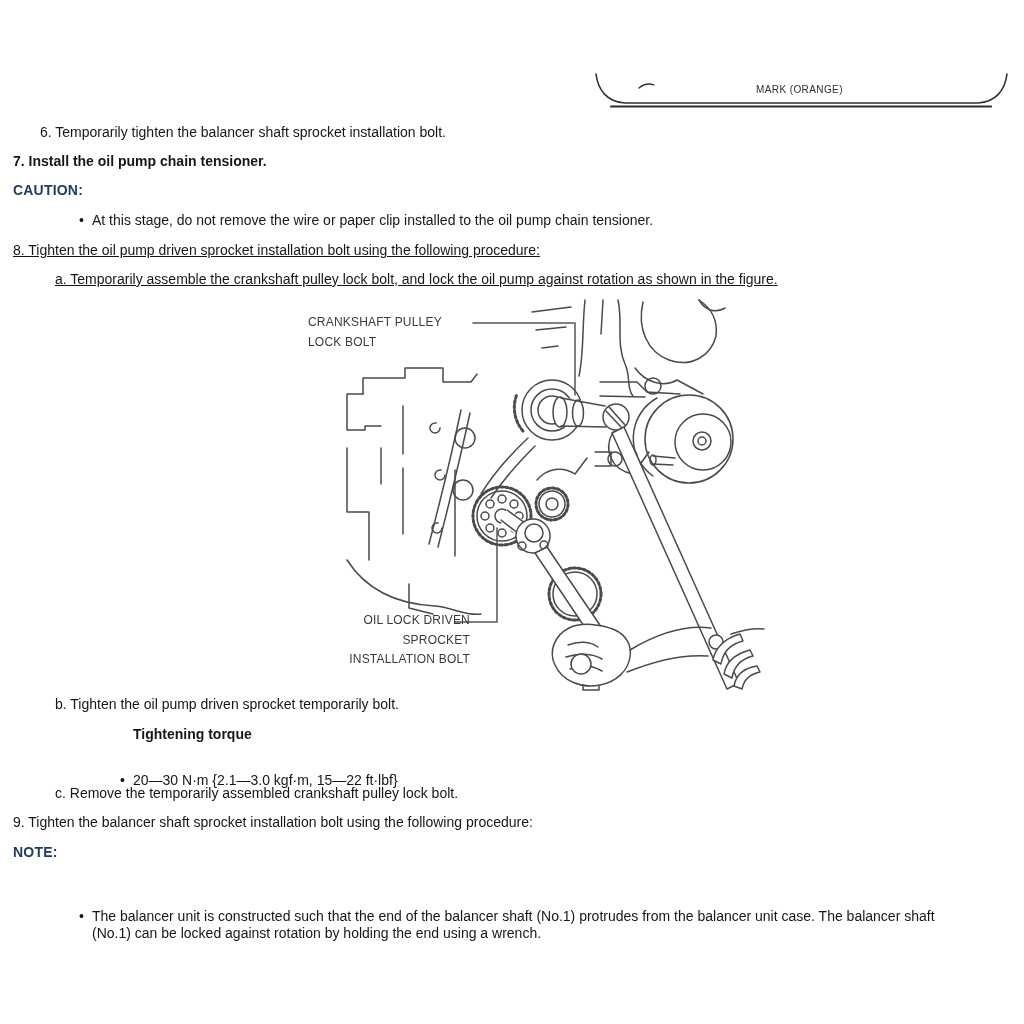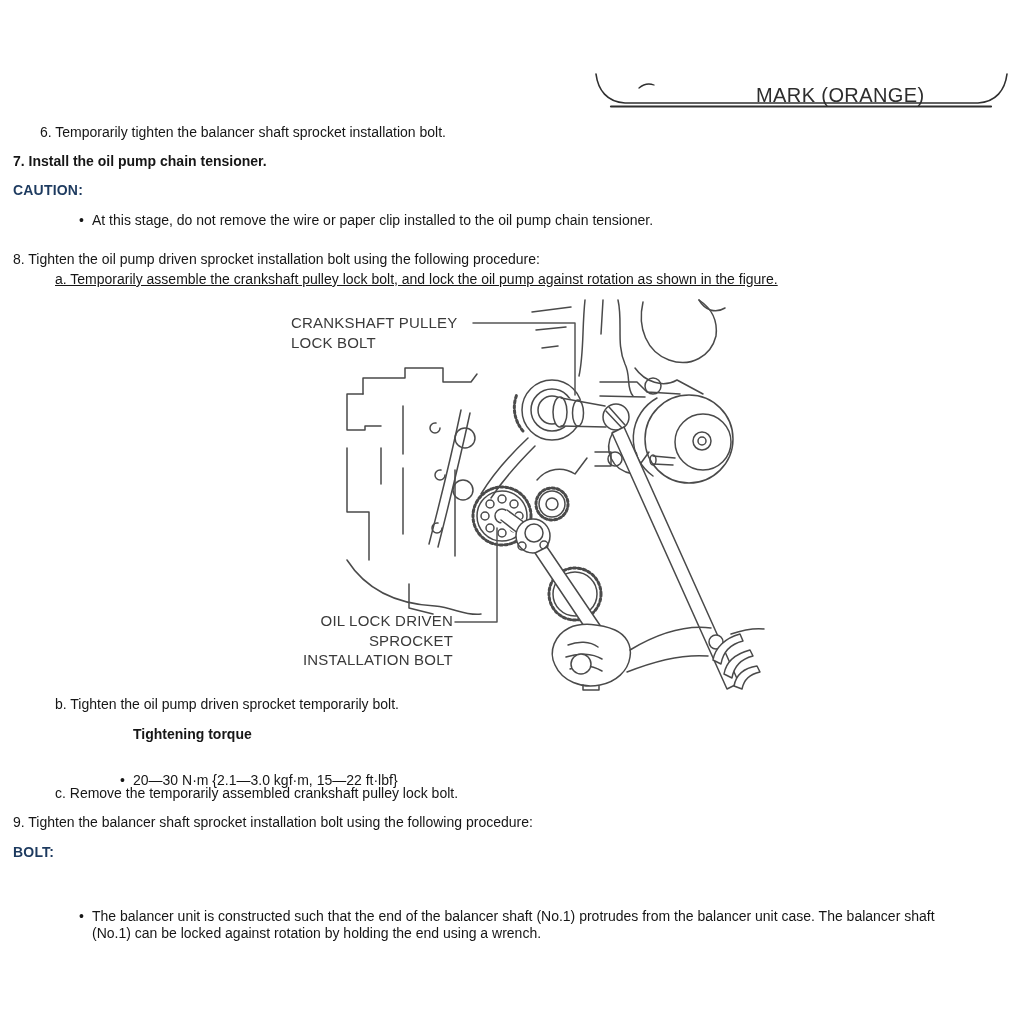--- a/index.html
+++ b/index.html
@@ -6,40 +6,40 @@
   body{
     width:1024px;height:1024px;background:#ffffff;position:relative;overflow:hidden;
     font-family:"Liberation Sans", sans-serif;color:#161616;
   }
   .txt{position:absolute;font-size:14px;line-height:17px;white-space:nowrap;color:#161616;}
   .navy{color:#1d3a5f;font-weight:bold;letter-spacing:.2px;}
   .bold{font-weight:bold;}
   .bullet{position:relative;}
   .bullet::before{content:"\2022";position:absolute;left:-13px;top:0;color:#161616;}
   .wrap{white-space:normal;width:872px;}
-  .callout{position:absolute;font-size:15px;line-height:19.5px;color:#3a3a3a;letter-spacing:.2px;white-space:nowrap;}
+  .callout{position:absolute;font-size:12px;line-height:19.5px;color:#3a3a3a;letter-spacing:.2px;white-space:nowrap;margin-left:17px;}
   .callout.right{text-align:right;}
   svg{position:absolute;}
-  .marklabel{position:absolute;font-size:20px;color:#2d2d2d;letter-spacing:.4px;white-space:nowrap;}
+  .marklabel{position:absolute;font-size:10px;color:#2d2d2d;letter-spacing:.4px;white-space:nowrap;}
 </style>
 </head>
 <body>
 
 <svg style="left:592px;top:68px;" width="422" height="46" viewBox="0 0 422 46" fill="none" stroke="#2f2f2f" stroke-width="1.6" stroke-linecap="round">
   <path d="M4 6 C 6 22, 15 34, 33 35 L 386 35 C 404 34, 413 22, 415 6"></path>
   <path stroke-width="2.2" d="M19 38.5 L 399 38.5"></path>
   <path stroke-width="1.3" d="M47 20 Q 54 14, 62 17"></path>
 </svg>
 <div class="marklabel" style="left:756px;top:84px;">MARK (ORANGE)</div>
 
 <div class="txt" style="left:13px;top:124px;margin-left:27px;">6. Temporarily tighten the balancer shaft sprocket installation bolt.</div>
 <div class="txt" style="left:13px;top:153px;font-weight:bold;">7. Install the oil pump chain tensioner.</div>
 <div class="txt navy" style="left:13px;top:182px;">CAUTION:</div>
 <div class="txt bullet" style="left:92px;top:212px;">At this stage, do not remove the wire or paper clip installed to the oil pump chain tensioner.</div>
-<div class="txt" style="left:13px;top:251px;">8. Tighten the oil pump driven sprocket installation bolt using the following procedure:</div>
+<div class="txt" style="left:13px;top:242px;text-decoration:underline;">8. Tighten the oil pump driven sprocket installation bolt using the following procedure:</div>
 <div class="txt" style="left:55px;top:271px;text-decoration:underline;">a. Temporarily assemble the crankshaft pulley lock bolt, and lock the oil pump against rotation as shown in the figure.</div>
 
 <div style="position:absolute;left:0;top:298px;width:1024px;height:398px;">
 
   <svg style="left:285px;top:0;" width="480" height="398" viewBox="0 0 480 398" fill="none" stroke="#4a4a4a" stroke-width="1.5" stroke-linecap="round" stroke-linejoin="round">
 
     <g>
       <path d="M247 14 L286 9"></path>
       <path d="M251 32 L281 29"></path>
       <path d="M257 50 L273 48"></path>
@@ -191,14 +191,14 @@
     <div>SPROCKET</div>
     <div>INSTALLATION BOLT</div>
   </div>
 </div>
 
 <div class="txt" style="left:55px;top:696px;">b. Tighten the oil pump driven sprocket temporarily bolt.</div>
 <div class="txt bold" style="left:133px;top:726px;">Tightening torque</div>
 <div class="txt bullet" style="left:133px;top:755px;">20—30 N·m {2.1—3.0 kgf·m, 15—22 ft·lbf}</div>
 <div class="txt" style="left:55px;top:785px;">c. Remove the temporarily assembled crankshaft pulley lock bolt.</div>
 <div class="txt" style="left:13px;top:814px;">9. Tighten the balancer shaft sprocket installation bolt using the following procedure:</div>
-<div class="txt navy" style="left:13px;top:844px;">BOLT:</div>
+<div class="txt navy" style="left:13px;top:844px;">NOTE:</div>
 <div class="txt bullet wrap" style="left:92px;top:874px;">The balancer unit is constructed such that the end of the balancer shaft (No.1) protrudes from the balancer unit case. The balancer shaft (No.1) can be locked against rotation by holding the end using a wrench.</div>
 
 </body></html>

